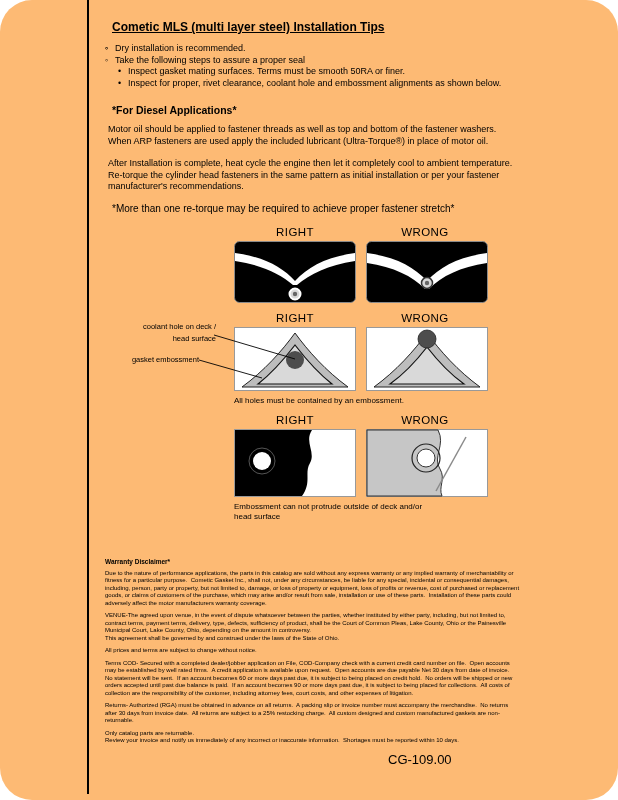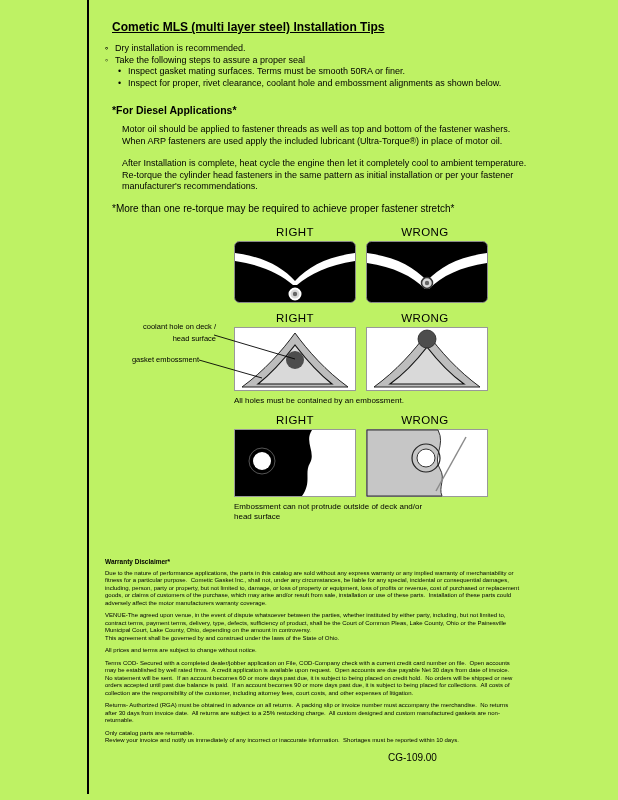--- a/index.html
+++ b/index.html
@@ -1,24 +1,25 @@
 <!DOCTYPE html>
 <html><head>
 <meta charset="utf-8">
 <style>
   html, body { margin: 0; padding: 0; }
   body { background: #ffffff; }
   .page {
     position: relative;
     width: 618px;
     height: 800px;
-    background: #bef264;
+    background: #fdba74;
     font-family: "Liberation Sans", sans-serif;
     color: #000;
     overflow: hidden;
+    border-radius: 32px;
   }
   .left-rule {
     position: absolute;
     left: 87px; top: 0;
     width: 2px; height: 794px;
     background: #000;
   }
   .content {
     position: absolute;
     left: 105px; top: 20px;
@@ -29,21 +30,21 @@
     font-weight: bold;
     text-decoration: underline;
     margin: 0 0 9px 7px;
   }
   .tips { list-style: none; margin: 0; padding: 0; font-size: 9px; }
   .tip, .subtip { position: relative; line-height: 11.5px; }
   .tip { padding-left: 10px; }
   .subtip { padding-left: 10px; margin-left: 13px; }
   .marker { position: absolute; left: 0; top: 0; }
   .diesel-h { font-size: 10.5px; font-weight: bold; margin: 15px 0 0 7px; }
-  .para { font-size: 9px; line-height: 11.5px; width: 408px; margin: 8px 0 0 17px; }
+  .para { font-size: 9px; line-height: 11.5px; width: 408px; margin: 8px 0 0 3px; }
   .para2 { margin-top: 11px; }
   .note { font-size: 10px; margin: 10px 0 0 7px; }
 
   .diagrams { margin: 12px 0 0 129px; width: 258px; }
   .dg-row { position: relative; margin-bottom: 9px; }
   .dg-labels { display: flex; gap: 8px; font-size: 11.5px; letter-spacing: 0.4px; }
   .dg-labels span { width: 122px; text-align: center; }
   .dg-images { display: flex; gap: 10px; margin-top: 3px; }
   .dg-images svg { display: block; }
   .dg-caption { font-size: 8px; margin-top: 5px; }
@@ -53,21 +54,21 @@
   .annot-coolant { left: -94px; top: 9px; width: 76px; }
   .annot-emboss { left: -117px; top: 42px; width: 82px; }
   .annot-lines { position: absolute; left: -120px; top: 10px; pointer-events: none; }
 
   .disclaimer { margin: 36px 0 0 0; width: 415px; }
   .disc-heading { font-size: 6.5px; font-weight: bold; margin-bottom: 5px; }
   .disc-p { font-size: 6px; line-height: 7.5px; margin: 0 0 5px 0; white-space: pre-wrap; }
   .footer {
     position: absolute;
     left: 388px; top: 752px;
-    font-size: 10px;
+    font-size: 13px;
   }
 </style>
 </head>
 <body>
 
 <div class="page">
   <div class="left-rule"></div>
 
   <div class="content">
 

